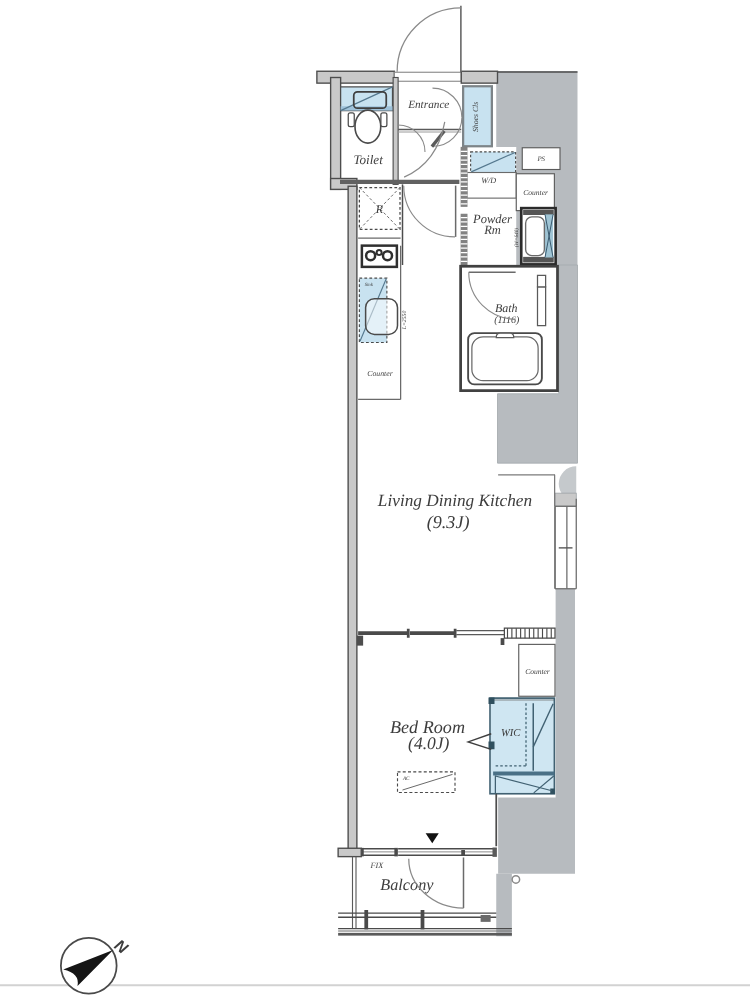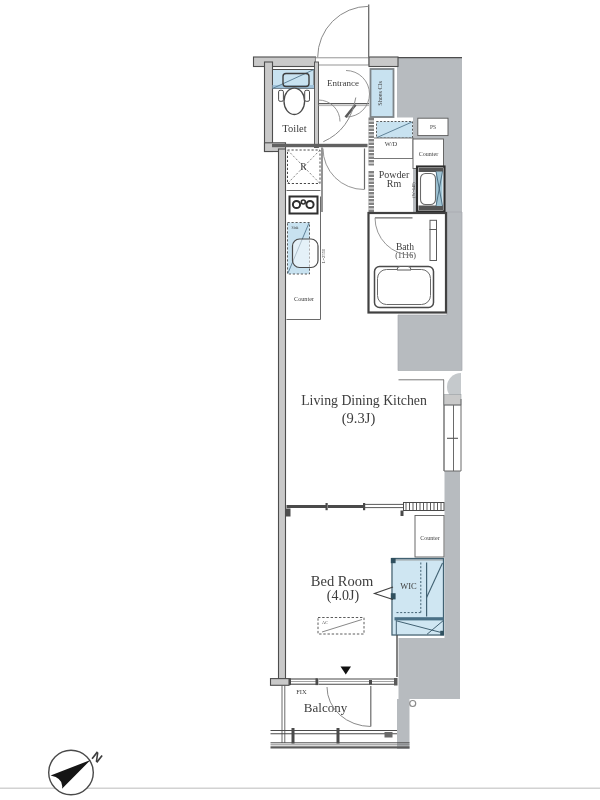--- a/index.html
+++ b/index.html
@@ -1,16 +1,16 @@
 <!DOCTYPE html>
 <html><head>
 <meta charset="utf-8">
 <style>
   html,body{margin:0;padding:0;background:#ffffff;}
-  .page{width:600px;height:800px;position:relative;font-family:"Liberation Serif",serif;}
+  .page{width:600px;height:800px;position:relative;font-family:"Liberation Serif",serif;font-style:italic;}
   svg{position:absolute;top:0;left:0;}
   text{fill:#3d3d3d;}
 </style>
 </head>
 <body>
 <div class="page">
 <svg width="600" height="800" viewBox="0 0 600 800">
 <defs>
 </defs>
 

